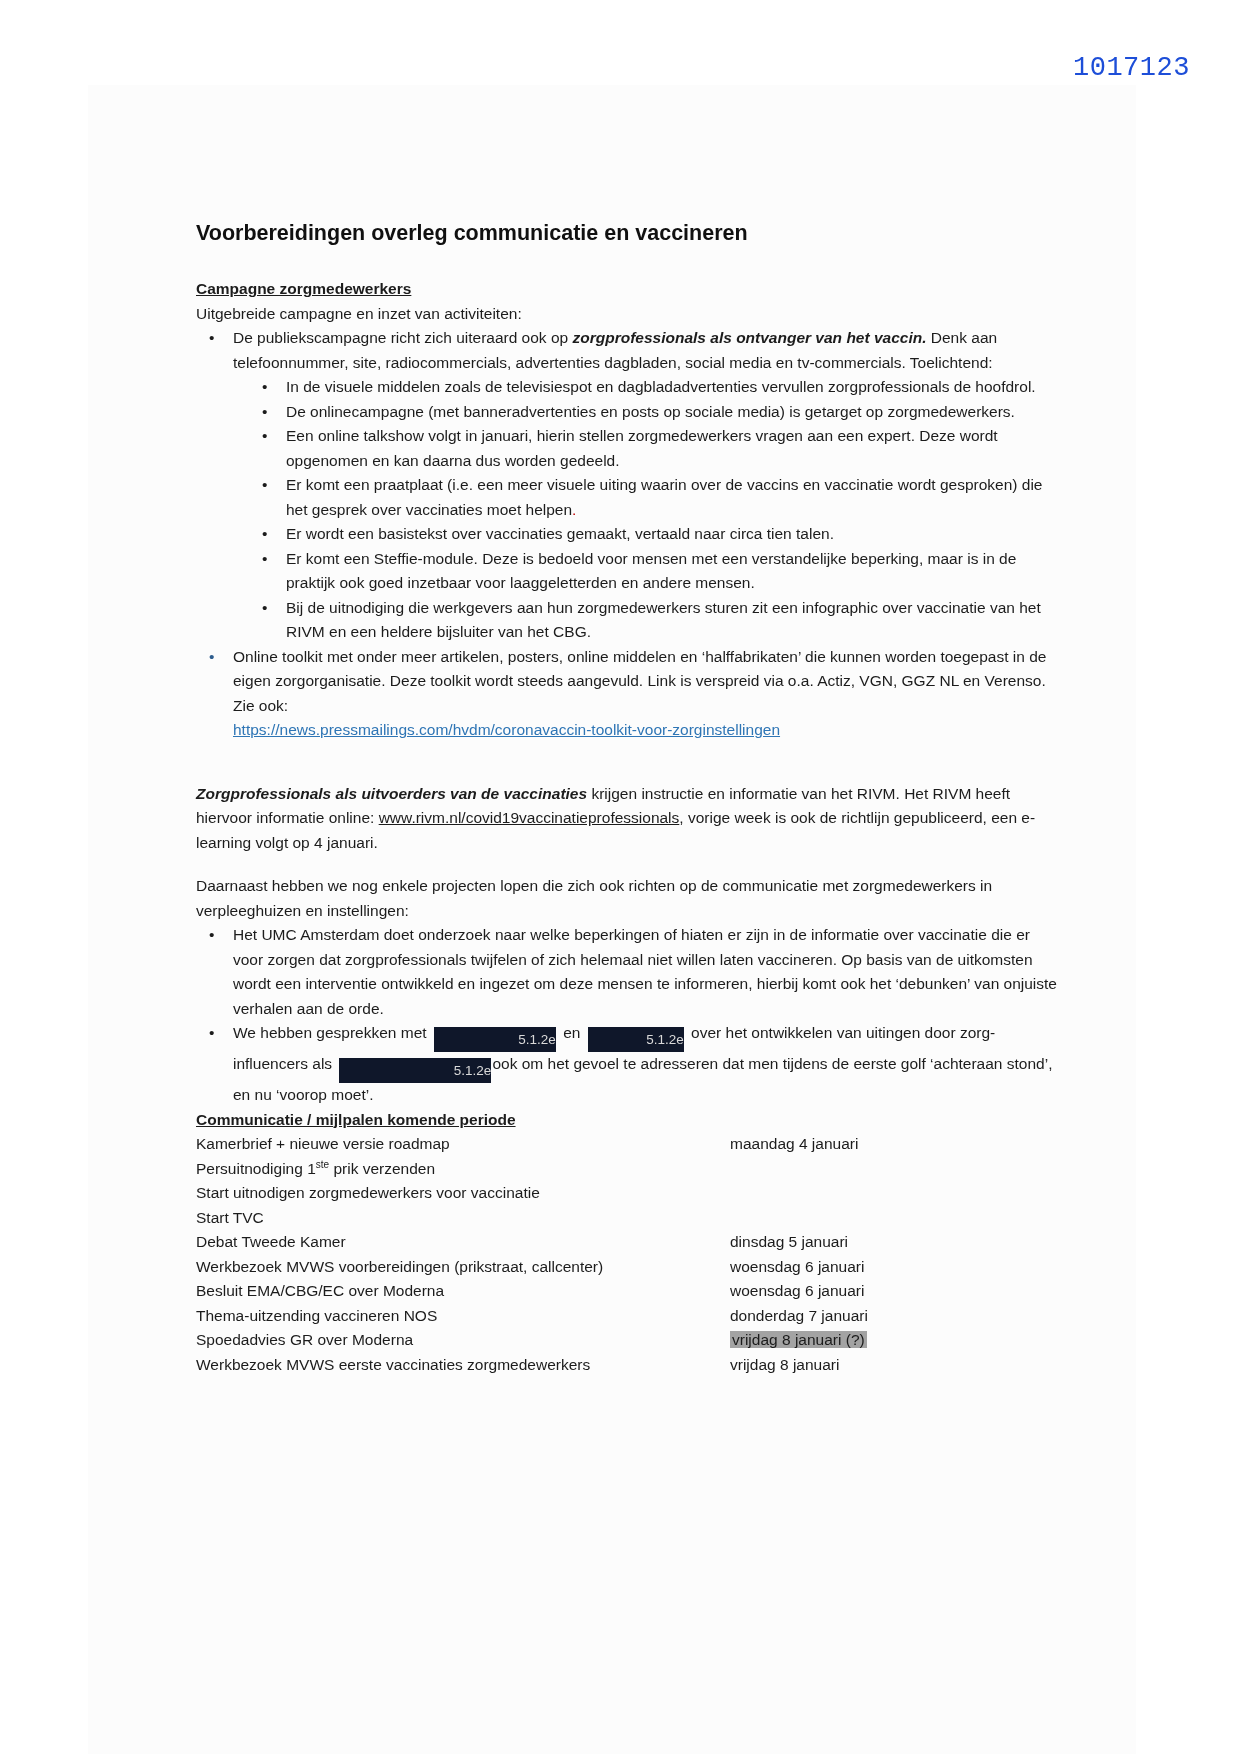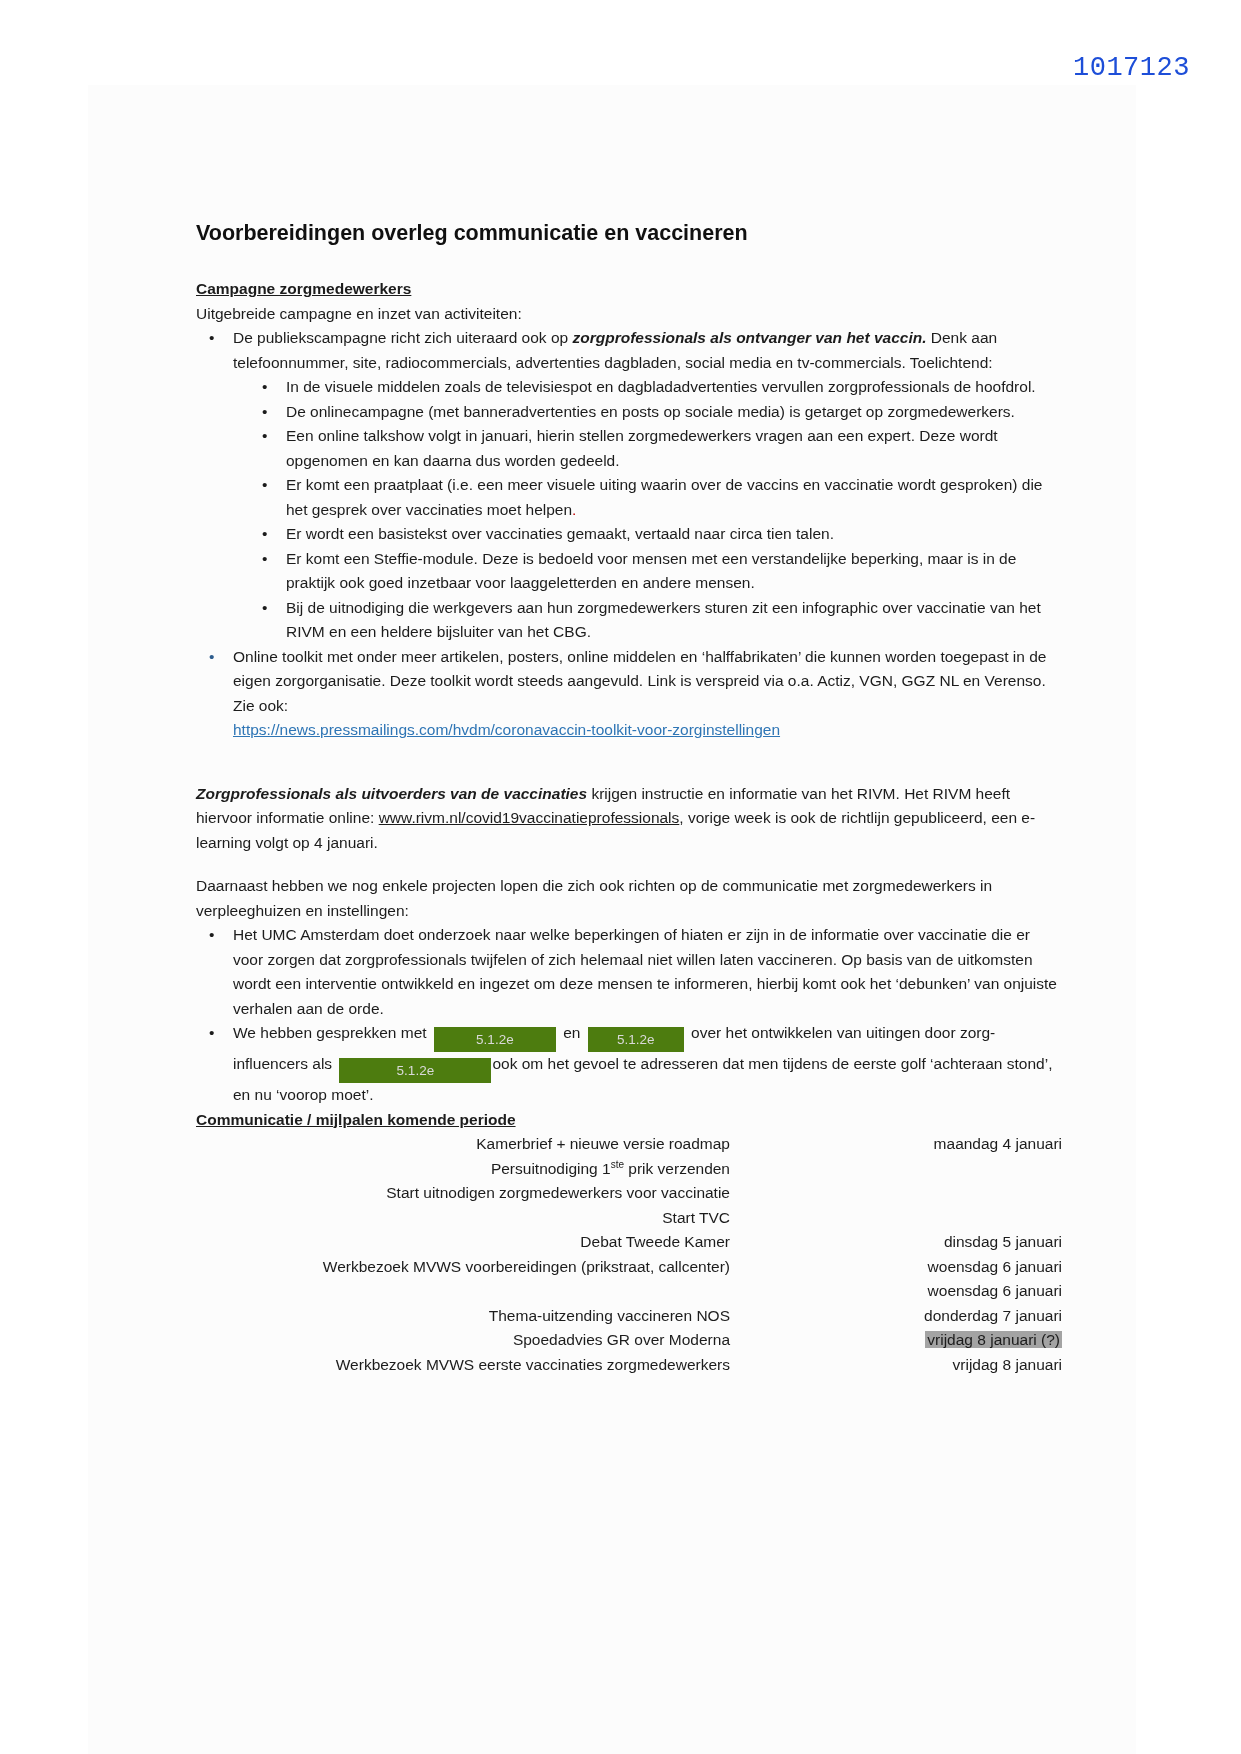--- a/index.html
+++ b/index.html
@@ -31,28 +31,28 @@
   .b1.blue::before { color:#2e5d8e; }
   .b2 { position:relative; padding-left:90px; }
   .b2::before { content:"\2022"; position:absolute; left:66px; top:0; color:#1c1c1c; }
   .bi { font-weight:bold; font-style:italic; }
   .red { color:#c00000; }
   a { text-decoration:underline; }
   a.toolkit { color:#2e75b5; }
   a.rivm { color:inherit; }
   .para1 { margin:39px 0 0 0; }
   .para2 { margin:19px 0 0 0; }
-  .ms-row { display:flex;text-align:right; }
+  .ms-row { display:flex; }
   .ms-label { flex:0 0 534px; width:534px; }
   .ms-date { flex:1; }
   .hl { background:#a3a3a3; padding:0 2px; }
   .redact {
     display:inline-block; width:122px; height:25px;
-    background:#4d7c0f; color:#d9d9d9;
-    font-size:13.5px; text-align:center; line-height:25px;
+    background:#0f172a; color:#d9d9d9;
+    font-size:13.5px; text-align:right; line-height:25px;
     vertical-align:-6px; margin:0 3px;
   }
   .redact.r2 { width:96px; }
   .redact.r3 { width:152px; margin-right:1px; }
   sup.sup { font-size:10px; line-height:0; }
 </style>
 </head>
 <body>
 
 <div class="page">
@@ -124,20 +124,21 @@
       </div>
       <div class="ms-row">
         <span class="ms-label">Debat Tweede Kamer</span>
         <span class="ms-date"><span>dinsdag 5 januari</span></span>
       </div>
       <div class="ms-row">
         <span class="ms-label">Werkbezoek MVWS voorbereidingen (prikstraat, callcenter)</span>
         <span class="ms-date"><span>woensdag 6 januari</span></span>
       </div>
       <div class="ms-row">
+        <span class="ms-label">Besluit EMA/CBG/EC over Moderna</span>
         <span class="ms-date"><span>woensdag 6 januari</span></span>
       </div>
       <div class="ms-row">
         <span class="ms-label">Thema-uitzending vaccineren NOS</span>
         <span class="ms-date"><span>donderdag 7 januari</span></span>
       </div>
       <div class="ms-row">
         <span class="ms-label">Spoedadvies GR over Moderna</span>
         <span class="ms-date"><span class="hl">vrijdag 8 januari (?)</span></span>
       </div>

